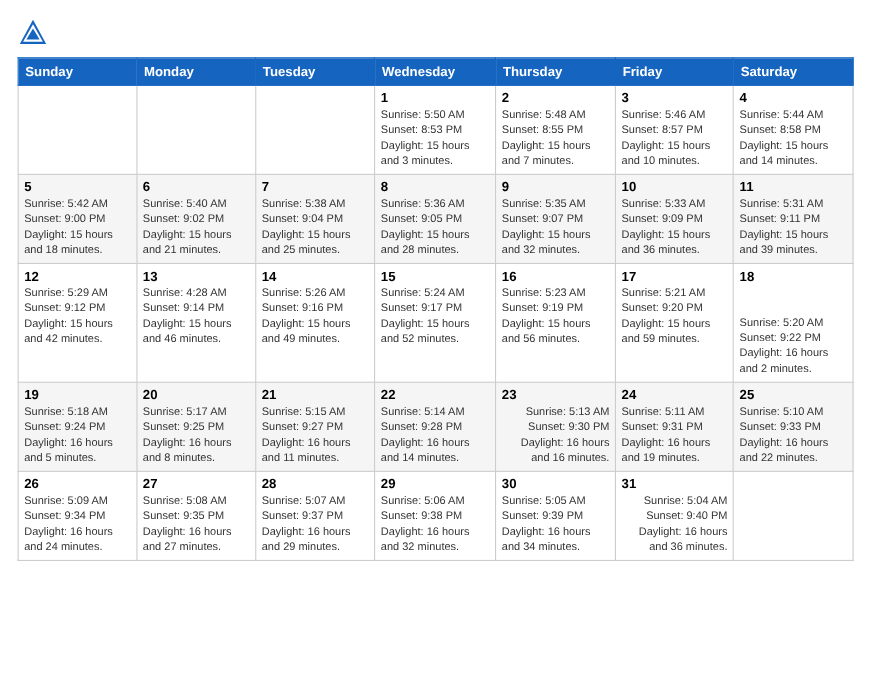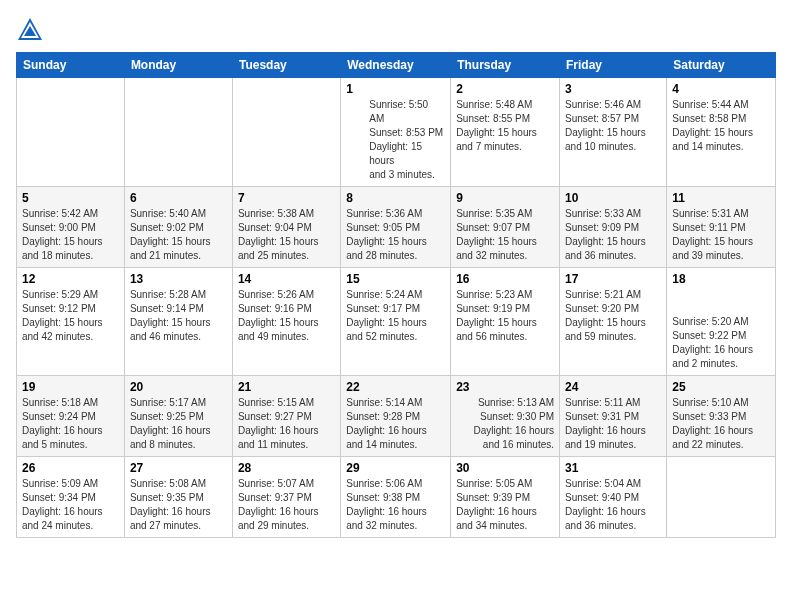--- a/index.html
+++ b/index.html
@@ -121,21 +121,21 @@
         <th>Saturday</th>
       </tr>
   </thead>
   <tbody id="calendar-body">
   <tr>
         <td class="empty-cell"></td>
         <td class="empty-cell"></td>
         <td class="empty-cell"></td>
         <td>
           <div class="day-number">1</div>
-          <div class="day-info" style="white-space: pre-line; margin-left: 23px;">Sunrise: 5:50 AM
+          <div class="day-info" style="white-space: pre-line;">Sunrise: 5:50 AM
 Sunset: 8:53 PM
 Daylight: 15 hours
 and 3 minutes.</div>
         </td>
         <td>
           <div class="day-number">2</div>
           <div class="day-info" style="white-space: pre-line;">Sunrise: 5:48 AM
 Sunset: 8:55 PM
 Daylight: 15 hours
 and 7 minutes.</div>
@@ -209,21 +209,21 @@
       <tr>
         <td>
           <div class="day-number">12</div>
           <div class="day-info" style="white-space: pre-line;">Sunrise: 5:29 AM
 Sunset: 9:12 PM
 Daylight: 15 hours
 and 42 minutes.</div>
         </td>
         <td>
           <div class="day-number">13</div>
-          <div class="day-info" style="white-space: pre-line;">Sunrise: 5:28 AM
+          <div class="day-info" style="white-space: pre-line;">Sunrise: 4:28 AM
 Sunset: 9:14 PM
 Daylight: 15 hours
 and 46 minutes.</div>
         </td>
         <td>
           <div class="day-number">14</div>
           <div class="day-info" style="white-space: pre-line;">Sunrise: 5:26 AM
 Sunset: 9:16 PM
 Daylight: 15 hours
 and 49 minutes.</div>
@@ -339,21 +339,21 @@
         </td>
         <td>
           <div class="day-number">30</div>
           <div class="day-info" style="white-space: pre-line;">Sunrise: 5:05 AM
 Sunset: 9:39 PM
 Daylight: 16 hours
 and 34 minutes.</div>
         </td>
         <td>
           <div class="day-number">31</div>
-          <div class="day-info" style="white-space: pre-line;">Sunrise: 5:04 AM
+          <div class="day-info" style="white-space: pre-line; text-align: right;">Sunrise: 5:04 AM
 Sunset: 9:40 PM
 Daylight: 16 hours
 and 36 minutes.</div>
         </td>
         <td class="empty-cell"></td>
       </tr>
     </tbody>
 </table>
 
 </body></html>

